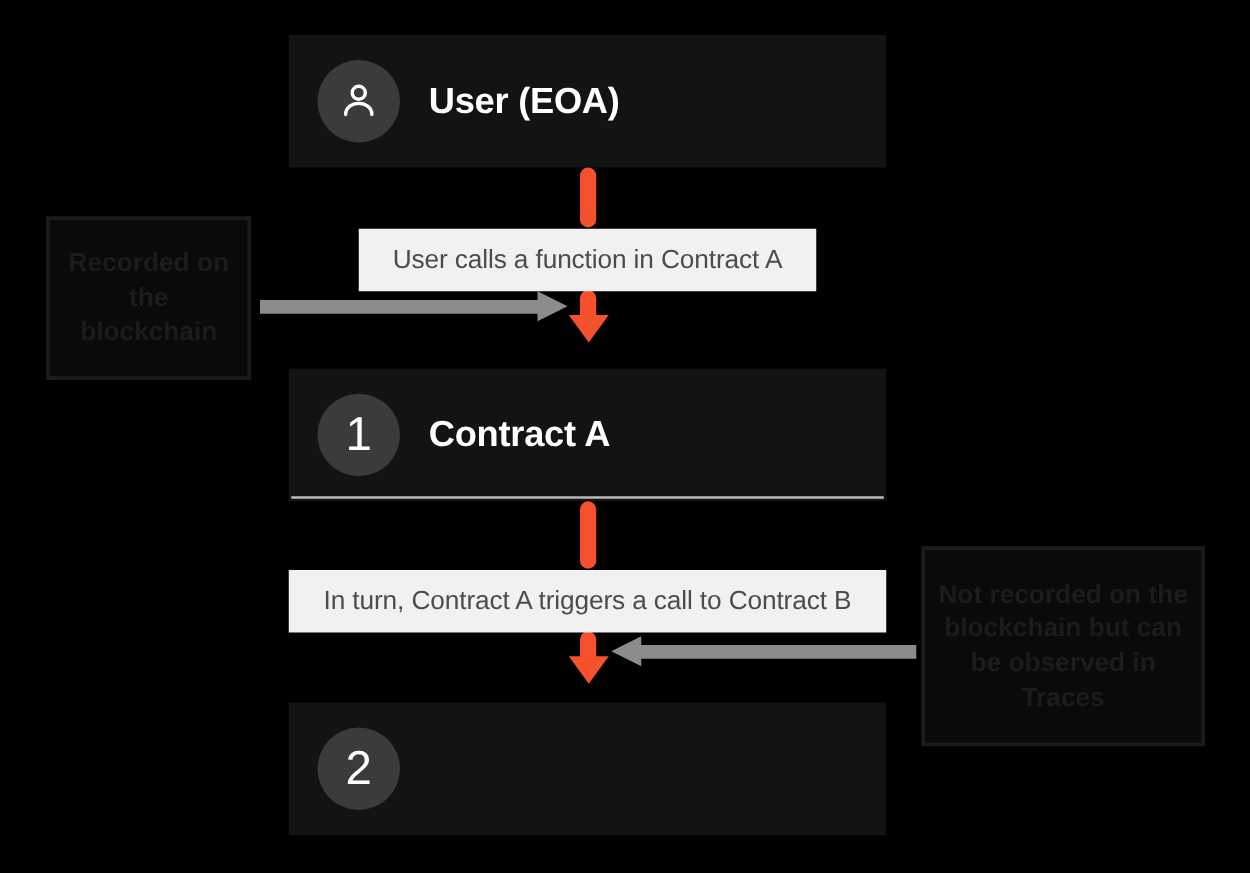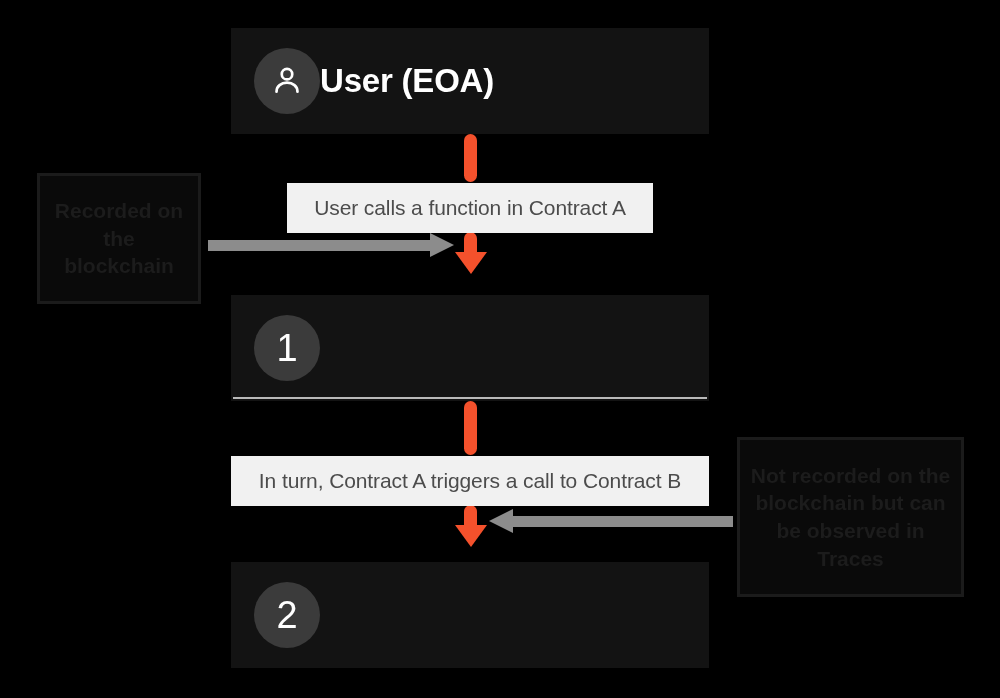--- a/index.html
+++ b/index.html
@@ -48,22 +48,23 @@
     display: flex;
     align-items: center;
     justify-content: center;
     color: #ffffff;
     font-size: 38px;
     font-weight: 400;
     line-height: 1;
   }
   .badge svg { display: block; }
   .node-label {
+    margin-left: 23px;
     color: #ffffff;
-    font-size: 33px;
+    font-size: 29px;
     font-weight: 700;
     letter-spacing: -0.2px;
     white-space: nowrap;
   }
 
   #node-user     { left: 231px; top: 28px;  width: 478px; height: 106px; }
   #node-contract-a { left: 231px; top: 295px; width: 478px; height: 106px; }
   #node-contract-b { left: 231px; top: 562px; width: 478px; height: 106px; }
 
   
@@ -168,20 +169,21 @@
       <svg width="34" height="34" viewBox="0 0 24 24" aria-hidden="true">
         <circle cx="12" cy="7.2" r="3.7" fill="none" stroke="#ffffff" stroke-width="1.9"></circle>
         <path d="M4.6 19.5c0-3.9 3.3-6.3 7.4-6.3s7.4 2.4 7.4 6.3" fill="none" stroke="#ffffff" stroke-width="1.9" stroke-linecap="round"></path>
       </svg>
     </div>
     <div class="node-label">User (EOA)</div>
   </div>
 
   <div class="node" id="node-contract-a">
     <div class="badge">1</div>
+    <div class="node-label">Contract A</div>
     <div class="node-underline"></div>
   </div>
 
   <div class="node" id="node-contract-b">
     <div class="badge">2</div>
   </div>
 
   <div class="flow-stem" id="flow1-stem"></div>
   <div class="flow-head-cap" id="flow1-cap"></div>
   <div class="flow-head" id="flow1-head"></div>

